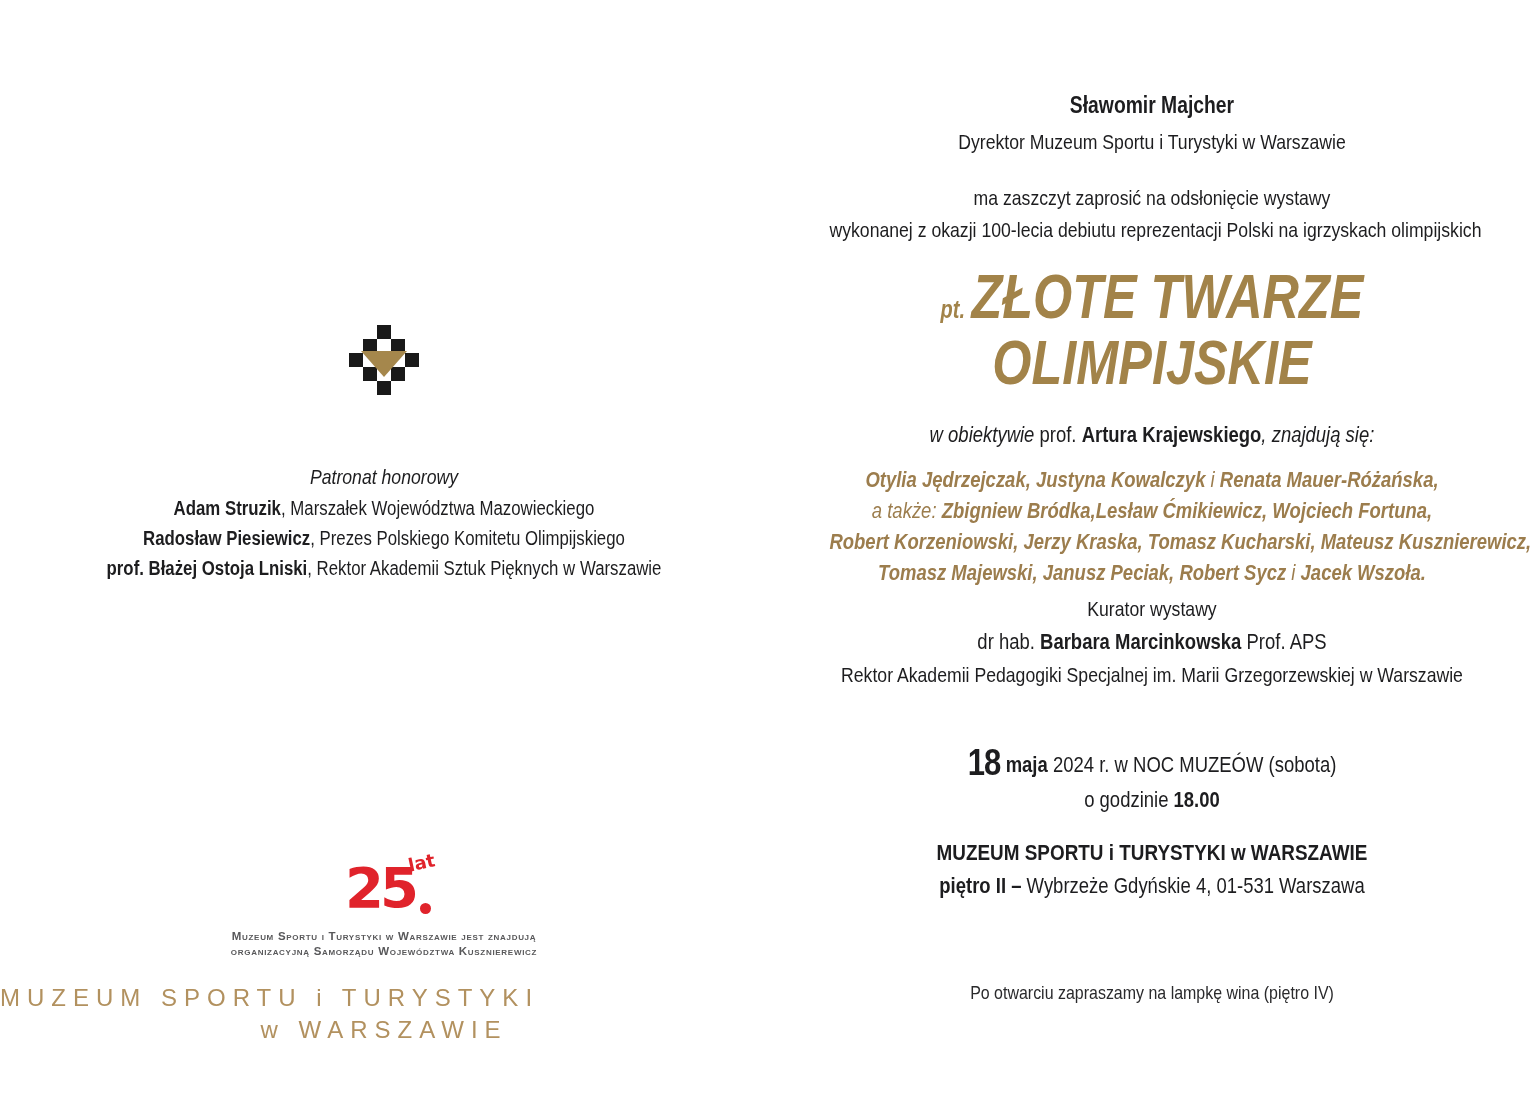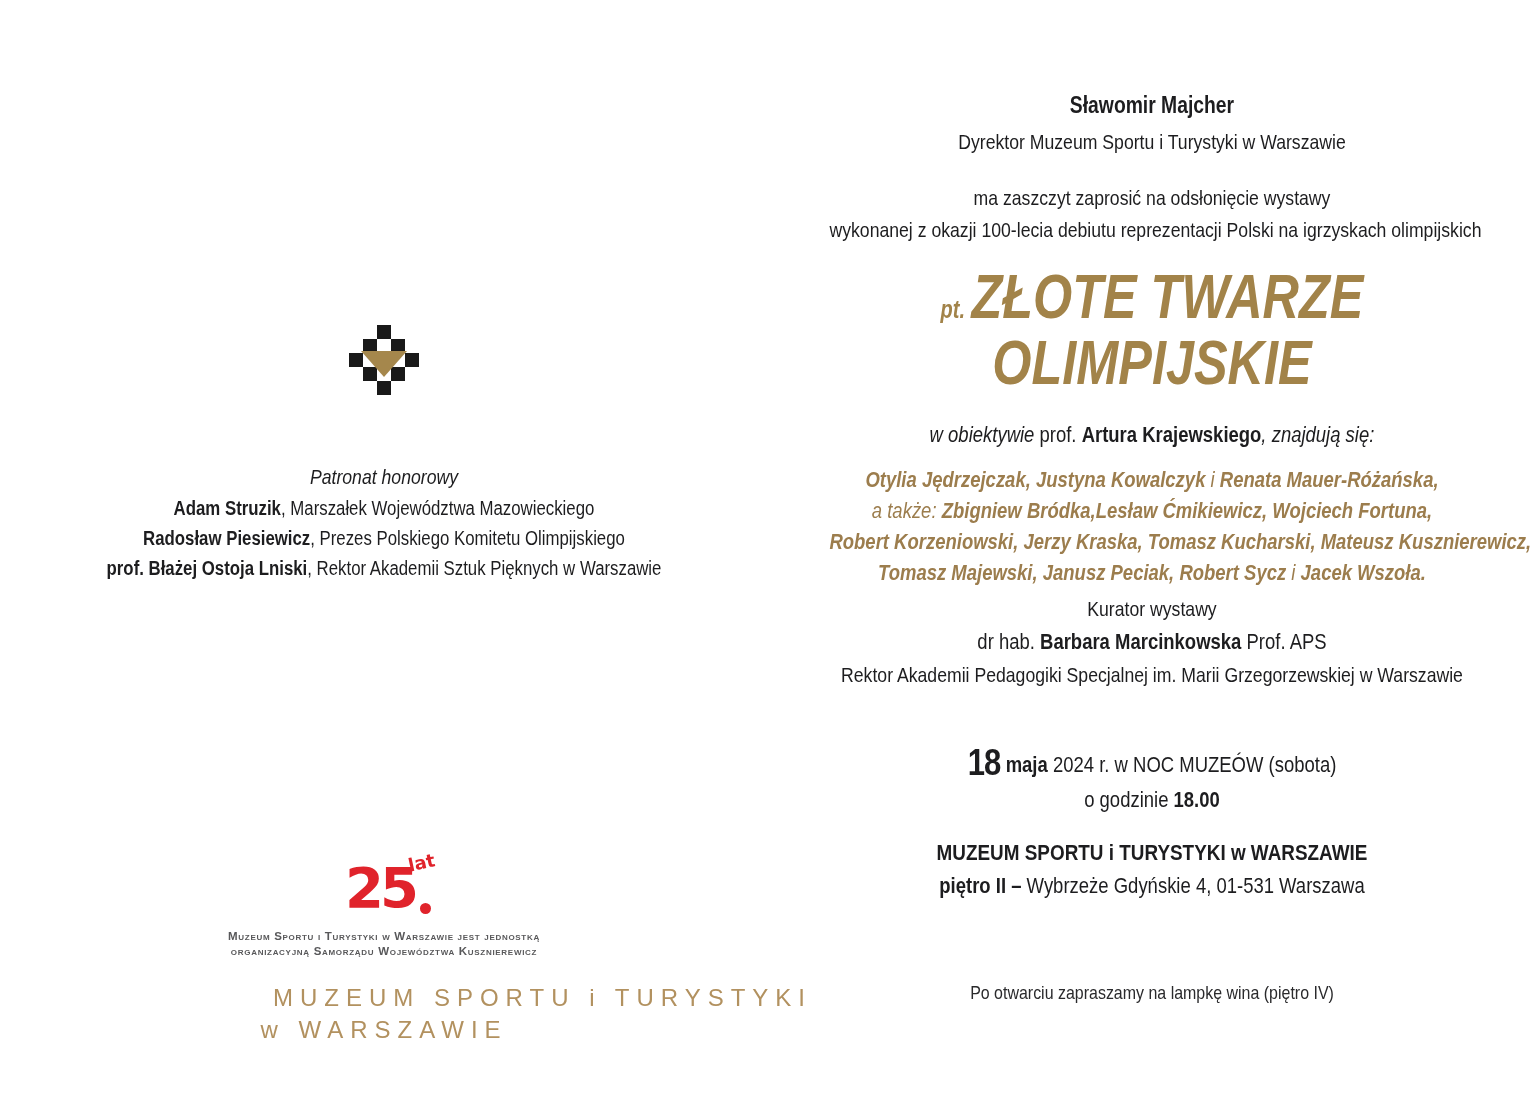--- a/index.html
+++ b/index.html
@@ -86,22 +86,22 @@
        font-family:"DejaVu Sans", sans-serif; font-size:18px; font-weight:700; color:var(--red);}
   .dot25{position:absolute; bottom:12px; right:0px; width:11px; height:11px;
        border-radius:50%; background:var(--red);}
   .logo25-text{padding-top:21px; text-align:left; color:var(--red);
        font-size:14.5px; font-weight:700; line-height:17px; letter-spacing:0.2px;}
 
   .anniv-note{position:absolute; top:929px; left:0; width:100%; text-align:center;
        color:var(--note_gray); font-variant:small-caps; font-weight:700;
        font-size:11.5px; line-height:15px; letter-spacing:0.7px;}
 
-  .museum-name-1{position:absolute; top:984px; left:0; width:100%; text-align:right;
-       color:var(--gold_museum); font-size:24px; line-height:28px; letter-spacing:7px;padding-left:44px;}
+  .museum-name-1{position:absolute; top:984px; left:0; width:100%; text-align:left;
+       color:var(--gold_museum); font-size:24px; line-height:28px; letter-spacing:7px;}
   .museum-name-2{position:absolute; top:1016px; left:0; width:100%; text-align:center;
        color:var(--gold_museum); font-size:24px; line-height:28px; letter-spacing:7px;}
 </style>
 </head>
 <body>
 
 <div class="sheet">
 
   <div class="page page-left">
 
@@ -126,21 +126,21 @@
       <div class="anniv-row">
         <div class="logo25-mark">
           <span class="n25">25</span>
           <span class="lat25">lat</span>
           <span class="dot25"></span>
         </div>
       </div>
     </div>
 
     <div class="anniv-note">
-      <div>Muzeum Sportu i Turystyki w Warszawie jest jednostką</div>
+      <div>Muzeum Sportu i Turystyki w Warszawie jest znajdują</div>
       <div>organizacyjną Samorządu Województwa Kusznierewicz</div>
     </div>
 
     <div class="museum-name-1">MUZEUM SPORTU i TURYSTYKI</div>
     <div class="museum-name-2">w WARSZAWIE</div>
   </div>
 
   <div class="page page-right">
 
     <div class="line host-name">Sławomir Majcher</div>

